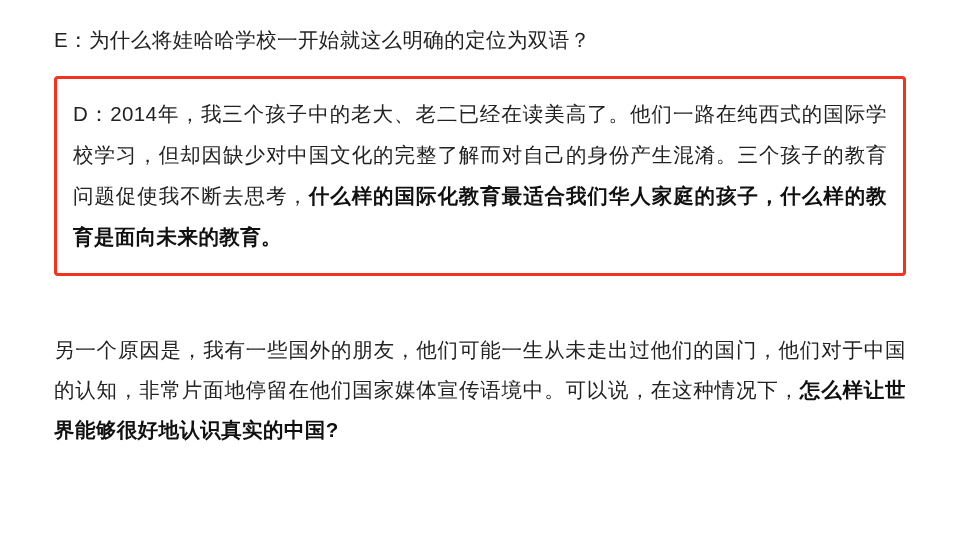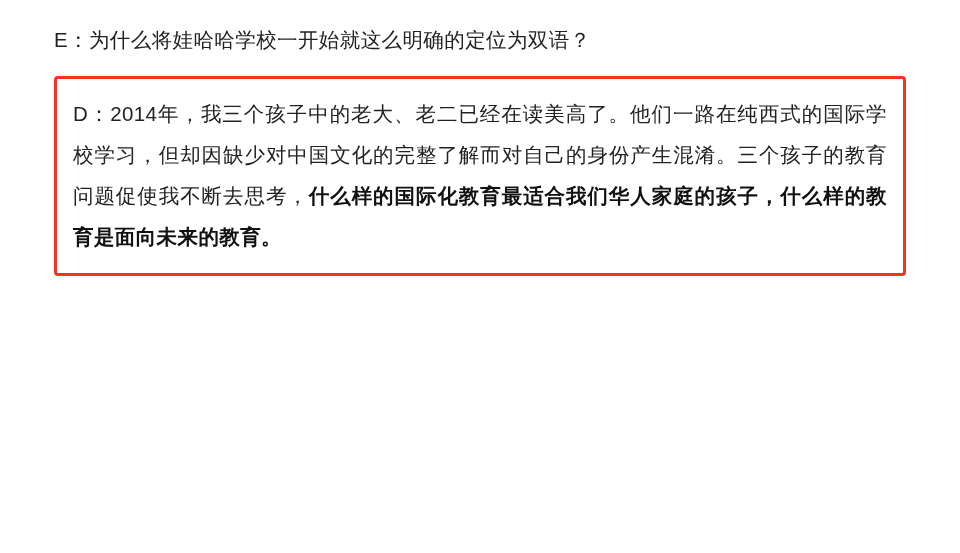--- a/index.html
+++ b/index.html
@@ -68,14 +68,17 @@
     <p class="para">
       <span class="lead-in">D：2014年，我三个孩子中的老大、老二已经在读美高了。他们一路在纯西式的国际学校学习，但却因缺少对中国文化的完整了解而对自己的身份产生混淆。三个孩子的教育问题促使我不断去思考，</span><span class="b">什么样的国际化教育最适合我们华人家庭的孩子，什么样的教育是面向未来的教育。</span>
     </p>
   </div>
 
   <div class="gap-1"></div>
 
 
   <div class="gap-2"></div>
 
+  <p class="para">
+    <span>另一个原因是，我有一些国外的朋友，他们可能一生从未走出过他们的国门，他们对于中国的认知，非常片面地停留在他们国家媒体宣传语境中。可以说，在这种情况下，</span><span class="b">怎么样让世界能够很好地认识真实的中国?</span>
+  </p>
 
 </div>
 
 </body></html>

